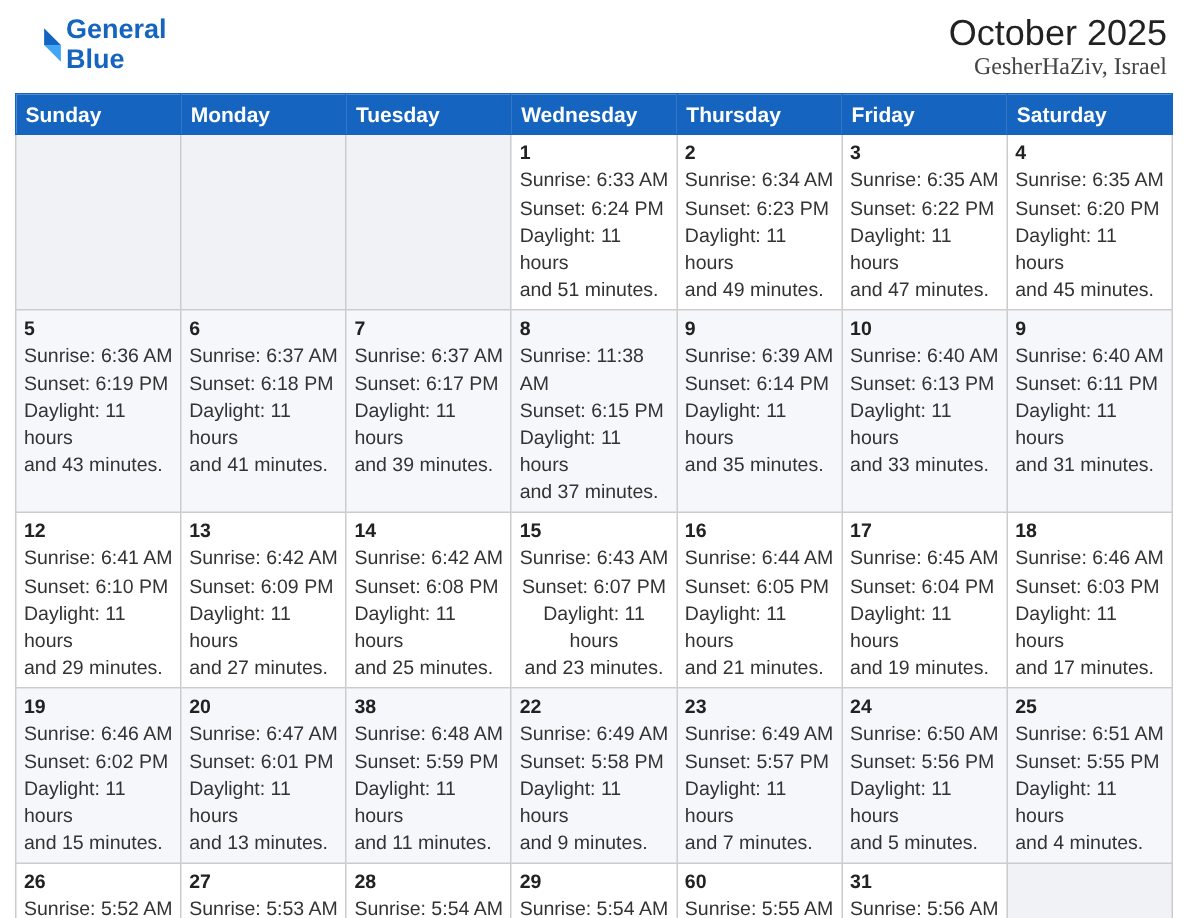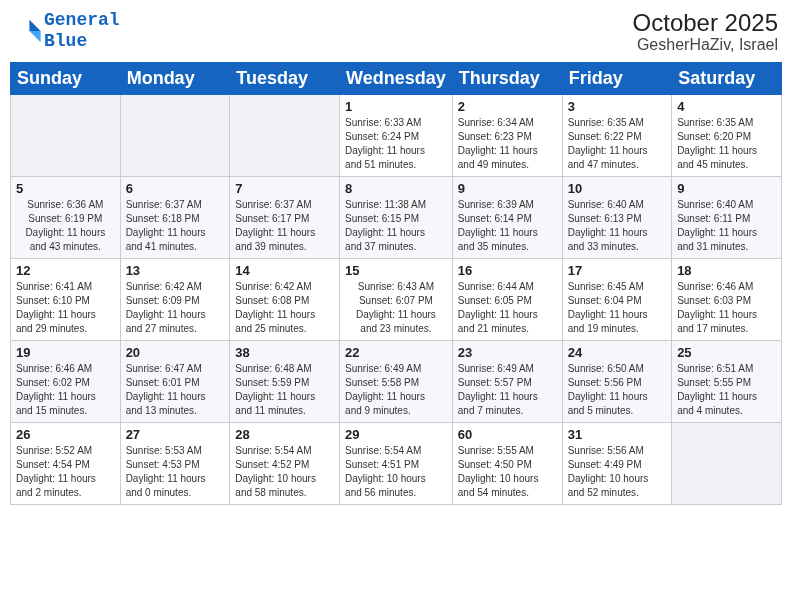--- a/index.html
+++ b/index.html
@@ -23,50 +23,50 @@
       gap: 2px;
     }
     .logo-text {
       font-size: 18px;
       font-weight: bold;
       color: #1a1a1a;
       line-height: 1.1;
     }
     .logo-text span {
       color: #1565c0;
-      font-family: Liberation Mono, monospace;
     }
     .logo-icon {
       width: 28px;
       height: 28px;
     }
     .title-block {
       text-align: right;
     }
     .month-title {
       font-size: 24px;
       font-weight: 300;
       color: #222;
       line-height: 1.1;
     }
     .location-title {
       font-size: 16px;
       color: #444;
+      font-family: Liberation Serif, serif;
     }
     .calendar {
       width: 100%;
       border-collapse: collapse;
       border: 1px solid #bbb;
     }
     .calendar th {
       background: #1565c0;
       color: #fff;
       text-align: left;
       padding: 5px 6px;
-      font-size: 18px;
+      font-size: 14px;
       font-weight: bold;
       border: 1px solid #1565c0;
     }
     .calendar td {
       border: 1px solid #ccc;
       vertical-align: top;
       padding: 4px 5px;
       width: calc(100% / 7);
       min-height: 80px;
       background: #fff;
@@ -77,21 +77,21 @@
     .calendar tr:nth-child(odd) td {
       background: #fff;
     }
     .day-number {
       font-size: 13px;
       font-weight: bold;
       color: #222;
       margin-bottom: 2px;
     }
     .day-info {
-      font-size: 10px;
+      font-size: 13px;
       color: #333;
       line-height: 1.4;
     }
     .empty-cell {
       background: #f0f2f5 !important;
     }
     .calendar tbody tr:nth-child(odd) td.empty-cell {
       background: #f0f2f5 !important;
     }
     .calendar tbody tr:nth-child(even) td.empty-cell {
@@ -160,21 +160,21 @@
           <div class="day-number">4</div>
           <div class="day-info" style="white-space: pre-line;">Sunrise: 6:35 AM
 Sunset: 6:20 PM
 Daylight: 11 hours
 and 45 minutes.</div>
         </td>
       </tr>
       <tr>
         <td>
           <div class="day-number">5</div>
-          <div class="day-info" style="white-space: pre-line; text-align: center;">Sunrise: 6:36 AM
+          <div class="day-info" style="white-space: pre-line;">Sunrise: 6:36 AM
 Sunset: 6:19 PM
 Daylight: 11 hours
 and 43 minutes.</div>
         </td>
         <td>
           <div class="day-number">6</div>
           <div class="day-info" style="white-space: pre-line;">Sunrise: 6:37 AM
 Sunset: 6:18 PM
 Daylight: 11 hours
 and 41 minutes.</div>

